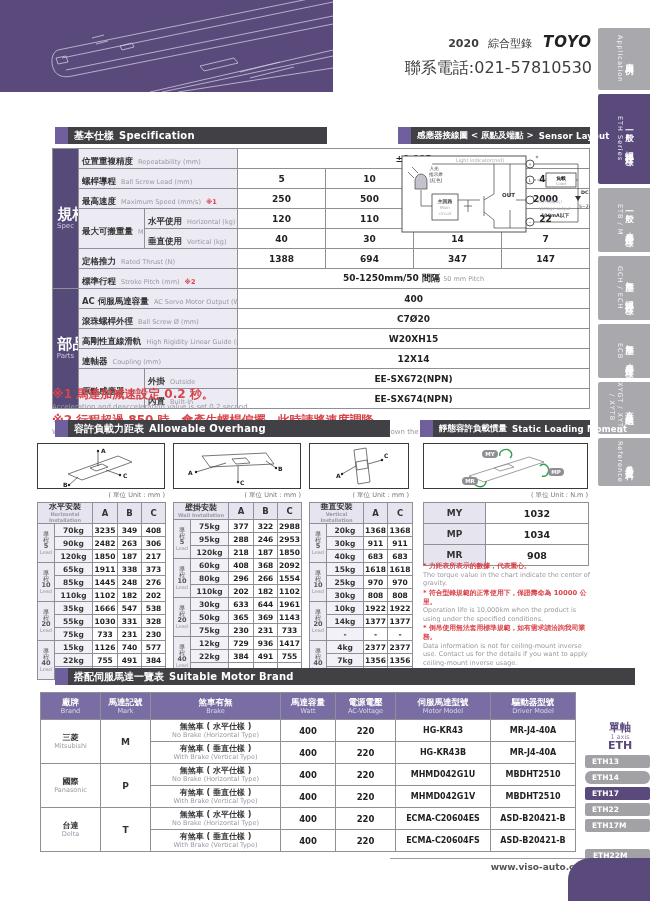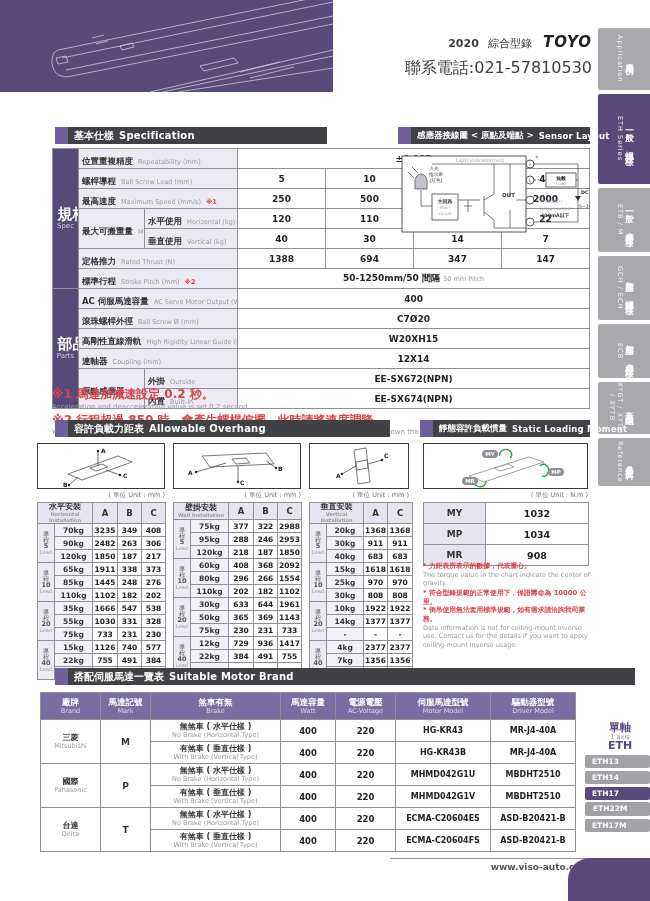--- a/index.html
+++ b/index.html
@@ -775,20 +775,21 @@
         <tr>
           <td class="sm-l">MR</td>
           <td class="sm-v">908</td>
         </tr>
       </tbody>
   </table>
   <div class="notes sm-notes" style="left:423px;top:562px;width:172px;">
       <div class="nz">* 力距表所表示的數據，代表重心。</div>
       <div class="ne">The torque value in the chart indicate the center of gravity.</div>
       <div class="nz">* 符合型錄規範的正常使用下，保證壽命為 10000 公里。</div>
+      <div class="ne">Operation life is 10,000km when the product is using under the specified conditions.</div>
       <div class="nz">* 倒吊使用無法套用標準規範，如有需求請洽詢我司業務。</div>
       <div class="ne">Data information is not for ceiling-mount inverse use. Contact us for the details if you want to apply ceiling-mount inverse usage.</div>
     </div>
 
   <div class="bar" style="left:55px;top:668px;width:580px;">
     <span class="bar-sq"></span>
     <span class="zh">搭配伺服馬達一覽表</span>
     <span class="en">Suitable Motor Brand</span>
   </div>
   <table class="mt">
@@ -910,24 +911,24 @@
       </tbody>
   </table>
 
   <div class="eth-head">
     <div class="eth-zh">單軸</div>
     <div class="eth-ax">1 axis</div>
     <div class="eth-se">ETH</div>
   </div>
   <div>
       <div class="eth-tab" style="top: 755px;">ETH13</div>
-      <div class="eth-tab" style="top: 771px;">ETH14</div>
+      <div class="eth-tab" style="top: 771px; border-radius: 6px;">ETH14</div>
       <div class="eth-tab active" style="top: 787px;">ETH17</div>
       <div class="eth-tab" style="top: 803px;">ETH22</div>
       <div class="eth-tab" style="top: 819px;">ETH17M</div>
-      <div class="eth-tab" style="top: 802px; padding-left: 8px;">ETH22M</div>
+      <div class="eth-tab" style="top: 849px; padding-left: 8px;">ETH22M</div>
     </div>
 
   <div class="f-line"></div>
   <div class="f-url">www.viso-auto.com</div>
   <div class="f-blob"></div>
 
 </div>
 
 </body></html>

